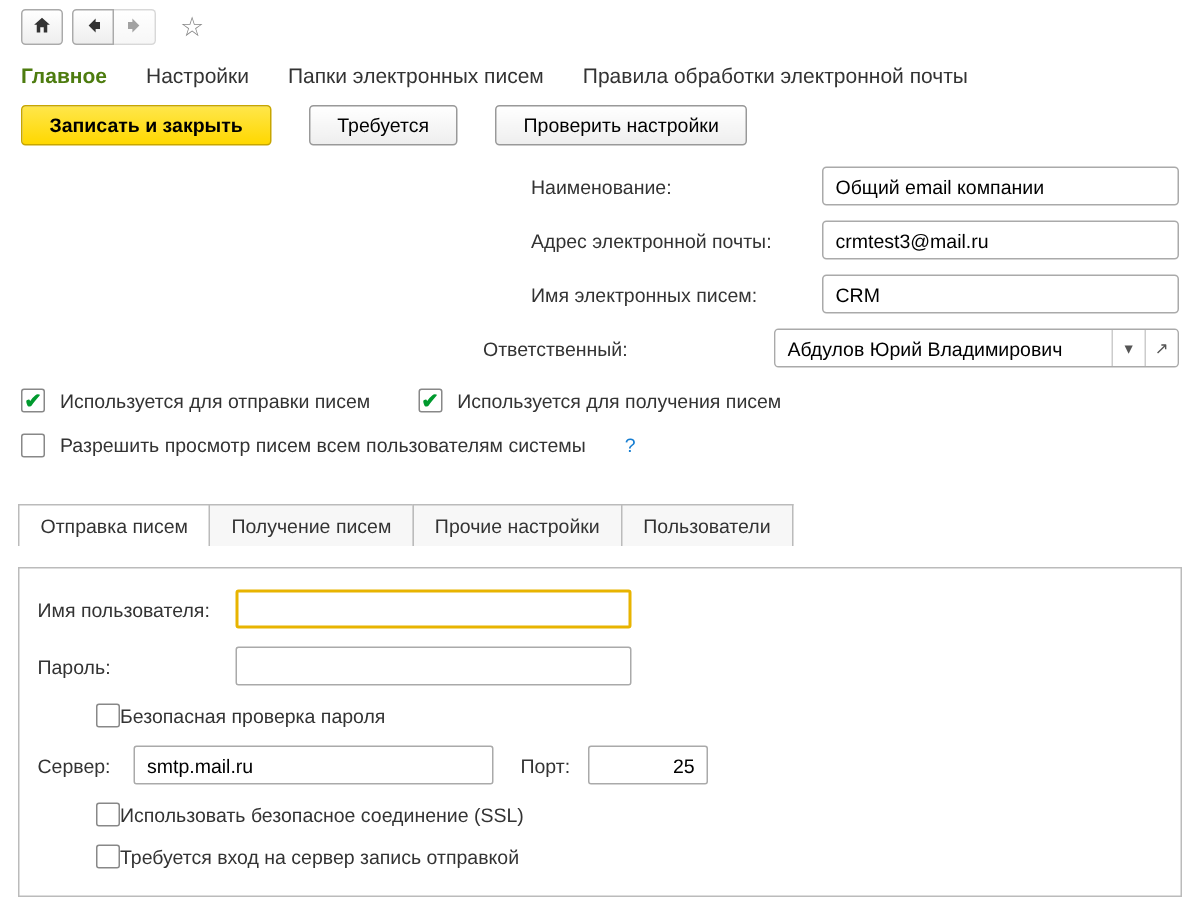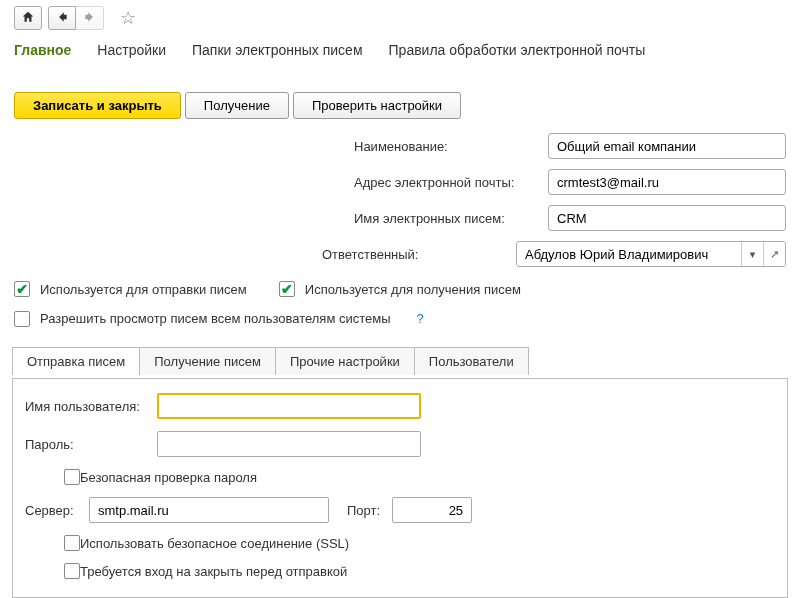--- a/index.html
+++ b/index.html
@@ -44,23 +44,22 @@
   .nav-tabs {
     display: flex;
     gap: 26px;
     padding: 10px 14px 12px 14px;
     font-size: 14px;
   }
   .nav-tab { cursor: pointer; color: #333; }
   .nav-tab.active { color: #4d7c0f; font-weight: bold; }
   .action-row {
     display: flex;
-    gap: 4px;
+    gap: 25px;
     padding: 0 14px 14px 14px;
-    margin-top: 22px;
   }
   .btn {
     border: 1px solid #999;
     background: linear-gradient(#fff,#eee);
     border-radius: 3px;
     padding: 5px 18px;
     font-size: 13px;
     cursor: pointer;
   }
   .btn.primary {
@@ -144,21 +143,21 @@
     gap: 10px;
     padding: 4px 14px 16px 14px;
   }
   .help-q {
     color: #157dd1;
     margin-left: 16px;
     cursor: pointer;
   }
   .sub-tabs {
     display: flex;
-    margin: 4px 12px;
+    margin: 15px 12px;
   }
   .sub-tab {
     border: 1px solid #bbb;
     border-bottom: none;
     padding: 6px 14px;
     background: #f7f7f7;
     cursor: pointer;
     font-size: 13px;
     margin-right: -1px;
   }
@@ -237,21 +236,21 @@
 
 <div class="nav-tabs">
   <span class="nav-tab active">Главное</span>
   <span class="nav-tab">Настройки</span>
   <span class="nav-tab">Папки электронных писем</span>
   <span class="nav-tab">Правила обработки электронной почты</span>
 </div>
 
 <div class="action-row">
   <button class="btn primary">Записать и закрыть</button>
-  <button class="btn">Получение</button>
+  <button class="btn">Требуется</button>
   <button class="btn">Проверить настройки</button>
 </div>
 
 <div class="form">
   <div class="frow">
     <span class="flabel">Наименование:</span>
     <input class="finput" value="Общий email компании" style="">
   </div>
   <div class="frow">
     <span class="flabel">Адрес электронной почты:</span>
@@ -317,15 +316,15 @@
     <input class="pinput w240" value="smtp.mail.ru" style="">
     <span style="margin:0 8px 0 14px">Порт:</span>
     <input class="pinput w80" value="25" style="">
   </div>
   <div class="pchk">
     <span class="chk-box"></span>
     <span>Использовать безопасное соединение (SSL)</span>
   </div>
   <div class="pchk" style="margin-bottom:0">
     <span class="chk-box"></span>
-    <span>Требуется вход на закрыть перед отправкой</span>
+    <span>Требуется вход на сервер запись отправкой</span>
   </div>
 </div>
 
 </body></html>

